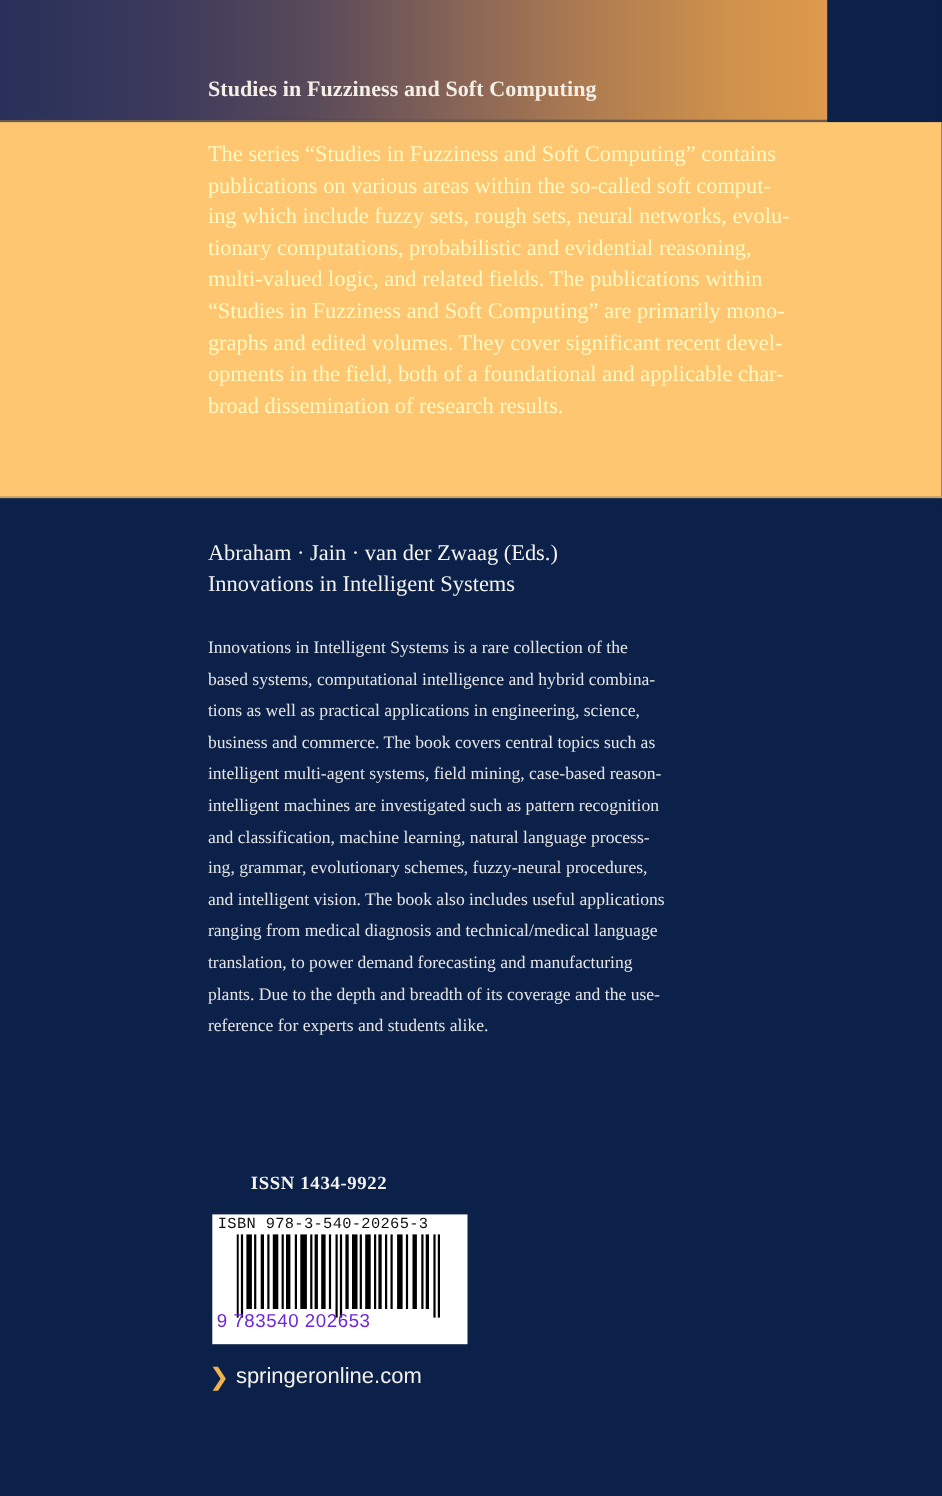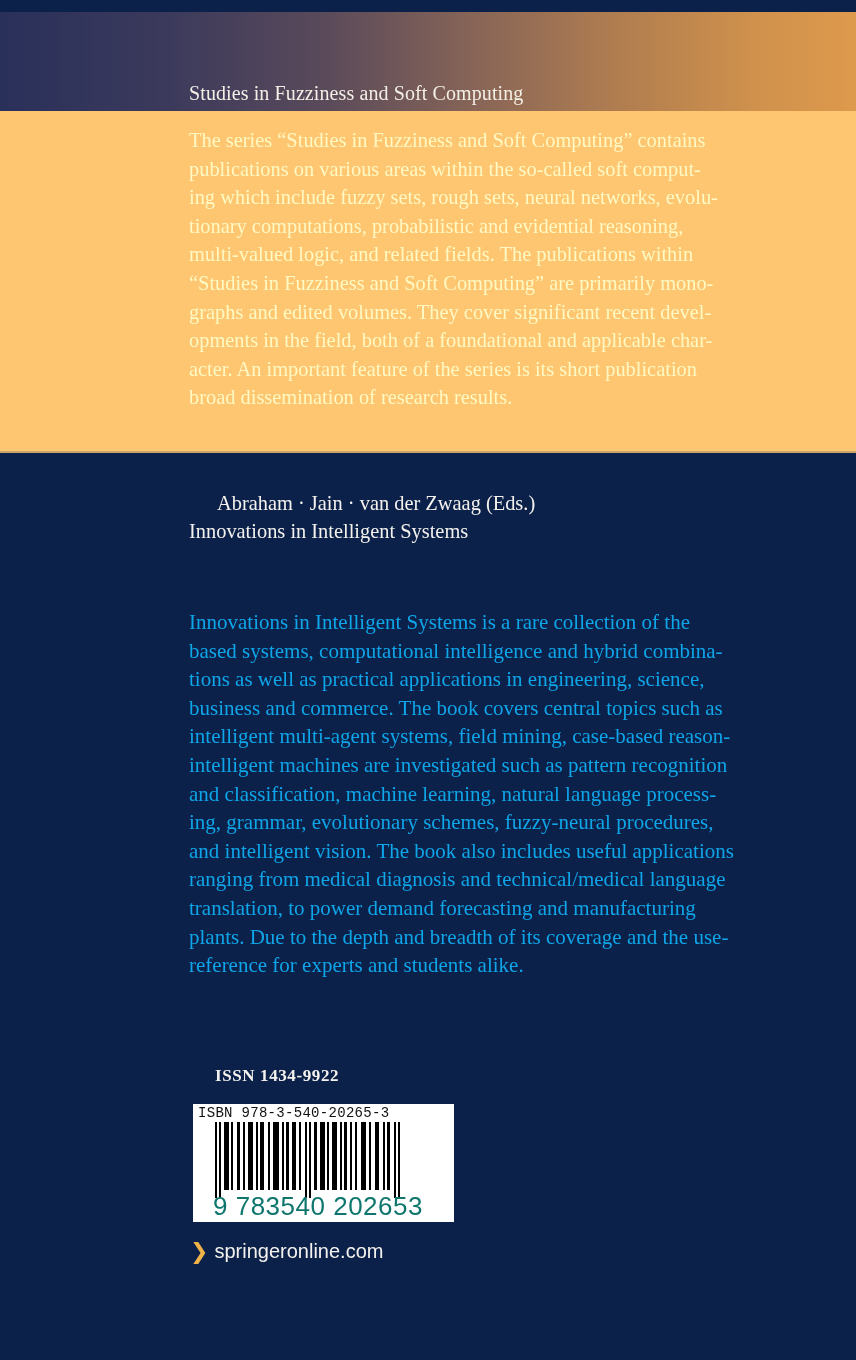--- a/index.html
+++ b/index.html
@@ -3,23 +3,24 @@
 <meta charset="utf-8">
 <style>
   html, body { margin: 0; padding: 0; }
   body {
     width: 856px; height: 1360px; overflow: hidden;
     background: #0c2149;
     font-family: "Liberation Serif", "DejaVu Serif", serif;
   }
   .page { position: relative; width: 856px; height: 1360px; }
   .top-band {
-    position: absolute; left: 0; top: 12px; width: 856px; height: 109px;
+    position: absolute; left: 0; top: 0; width: 752px; height: 109px;
     background: linear-gradient(to right, #29305a 0%, #3c3a5c 20%, #5a4a5a 38%, #866457 55%, #b07d50 72%, #cf914c 88%, #de9a4d 100%);
     border-bottom: 2px solid #6b5a4c;
+    font-weight: bold;
   }
   .series-title {
     position: absolute; left: 189px; top: 70px;
     color: #f4efe6; font-size: 20px; letter-spacing: 0.1px;
     white-space: nowrap;
   }
   .yellow-band {
     position: absolute; left: 0; top: 111px; width: 856px; height: 340px;
     background: #fec670;
     border-bottom: 2px solid #c9a36a;
@@ -29,47 +30,47 @@
     color: #fef9c3; font-size: 20.4px; line-height: 28.6px;
   }
   .series-desc div, .book-desc div { white-space: nowrap; }
   .blue-band {
     position: absolute; left: 0; top: 453px; width: 856px; height: 907px;
     background: #0c2149;
   }
   .authors, .book-title {
     position: absolute; left: 189px; color: #f4f2ee; font-size: 20.4px; white-space: nowrap;
   }
-  .authors { top: 492px; margin-left: 28px; }
+  .authors { top: 492px; }
   .book-title { top: 520px; }
   .book-desc {
     position: absolute; left: 189px; top: 576px; width: 620px;
-    color: #0ea5e9; font-size: 21px; line-height: 28.6px; margin-top: 32px;
+    color: #e5e5e5; font-size: 16px; line-height: 28.6px;
   }
   .issn {
-    position: absolute; left: 215px; top: 1066px;
+    position: absolute; left: 228px; top: 1066px;
     color: #f4f2ee; font-size: 17px; font-weight: bold; letter-spacing: 0.6px;
   }
   .barcode-box {
-    position: absolute; left: 193px; top: 1104px; width: 261px; height: 118px;
+    position: absolute; left: 193px; top: 1104px; width: 232px; height: 118px;
     background: #ffffff;
     text-align: right;
   }
   .isbn-label {
     position: absolute; left: 5px; top: 1px;
     font-family: "Liberation Mono", "DejaVu Sans Mono", monospace;
     font-size: 14px; color: #111; letter-spacing: 0.3px; white-space: nowrap;
   }
   .bars {
     position: absolute; left: 22px; top: 18px; width: 186px; height: 76px;
   }
   .ean-digits {
-    position: absolute; left: 20px; top: 87px;
+    position: absolute; left: 4px; top: 87px;
     font-family: "Liberation Sans", "DejaVu Sans", sans-serif;
-    font-size: 26px; color: #0f766e; white-space: nowrap; letter-spacing: 0.5px;
+    font-size: 17px; color: #6d28d9; white-space: nowrap; letter-spacing: 0.5px;
   }
   .website {
     position: absolute; left: 190px; top: 1240px;
     display: flex; align-items: center; gap: 6px;
     color: #f4f2ee; font-family: "Liberation Sans", "DejaVu Sans", sans-serif;
     font-size: 20px; text-decoration: none;
   }
   .chevron {
     color: #f0b34a; font-weight: bold; font-size: 22px; line-height: 1;
   }
@@ -86,21 +87,20 @@
   <div class="yellow-band"></div>
   <div class="series-desc">
     <div>The series “Studies in Fuzziness and Soft Computing” contains</div>
     <div>publications on various areas within the so-called soft comput-</div>
     <div>ing which include fuzzy sets, rough sets, neural networks, evolu-</div>
     <div>tionary computations, probabilistic and evidential reasoning,</div>
     <div>multi-valued logic, and related fields. The publications within</div>
     <div>“Studies in Fuzziness and Soft Computing” are primarily mono-</div>
     <div>graphs and edited volumes. They cover significant recent devel-</div>
     <div>opments in the field, both of a foundational and  applicable char-</div>
-    <div>acter. An important feature of the series is its short publication</div>
     <div>broad dissemination of research results.</div>
   </div>
 
   <div class="blue-band"></div>
 
   <div class="authors">Abraham · Jain · van der Zwaag (Eds.)</div>
   <div class="book-title">Innovations in Intelligent Systems</div>
 
   <div class="book-desc">
     <div>Innovations in Intelligent Systems is a rare collection of the</div>

